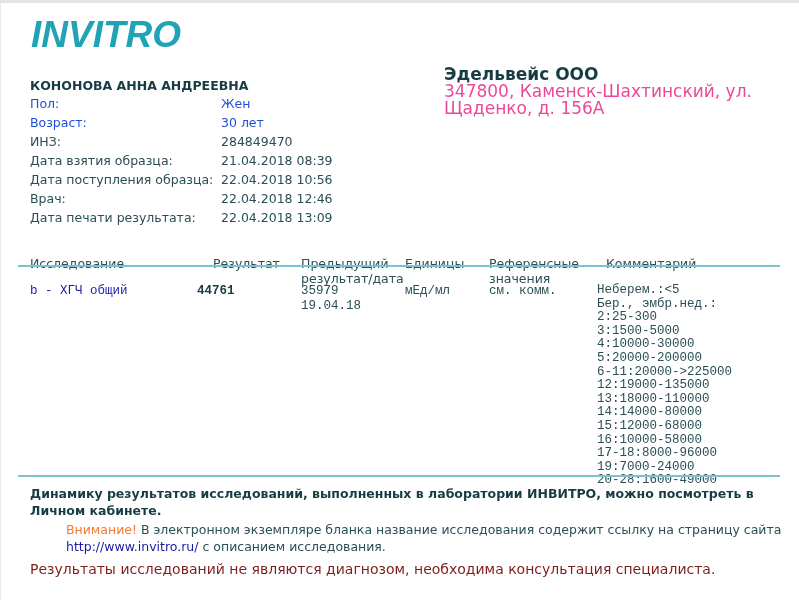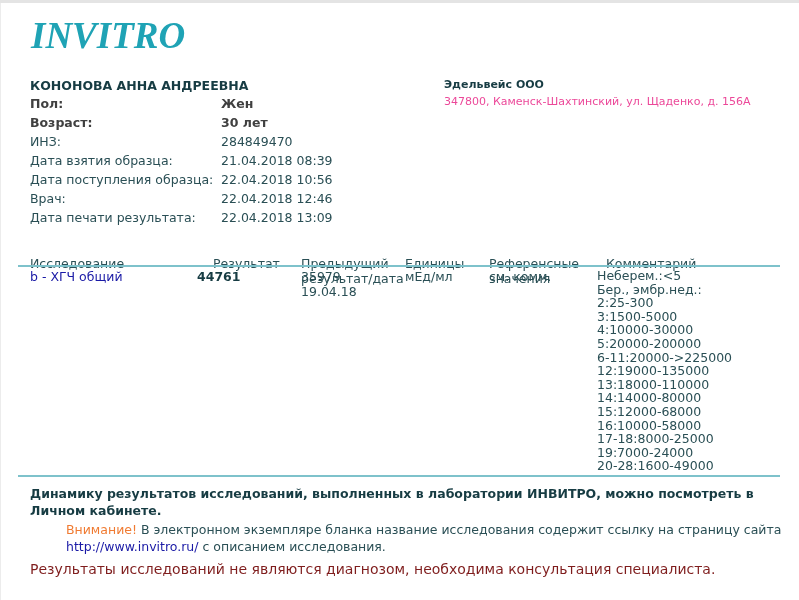--- a/index.html
+++ b/index.html
@@ -7,41 +7,41 @@
     width: 799px; height: 600px; overflow: hidden;
     background: #ffffff;
     font-family: "DejaVu Sans", sans-serif;
     color: #1f4a4f;
     position: relative;
   }
   .topbar { position: absolute; left: 0; top: 0; width: 799px; height: 3px; background: #e4e4e4; }
   .leftedge { position: absolute; left: 0; top: 3px; width: 1px; height: 597px; background: #ececec; }
   .logo {
     position: absolute; left: 31px; top: 14px;
-    font-family: Liberation Serif, serif;
+    font-family: Liberation Sans, sans-serif;
     font-weight: bold; font-style: italic;
     font-size: 37px; letter-spacing: 0px;
     color: #1fa3b5;
   }
   .patient-name { position: absolute; left: 30px; top: 78px; font-size: 12.5px; font-weight: bold; color: #173c43; }
   .info { position: absolute; left: 30px; top: 94px; font-size: 12.5px; color: #2a4f55; }
   .info .row { position: relative; height: 19px; line-height: 19px; }
   .info .lbl { position: absolute; left: 0; white-space: nowrap; }
   .info .val { position: absolute; left: 191px; white-space: nowrap; }
-  .info .bold { font-weight: bold; color: #404040; }
-  .lab { position: absolute; left: 444px; top: 76px; font-size: 11px; }
+  .info .bold { font-weight: normal; color: #1d4ed8; }
+  .lab { position: absolute; left: 444px; top: 66px; font-size: 17px; }
   .lab .name { font-weight: bold; color: #173c43; line-height: 17px; }
   .lab .addr { color: #ec4899; line-height: 17px; margin-top: 0; }
 
   .thead { position: absolute; top: 237px; left: 0; width: 799px; font-size: 12.5px; color: #2a4f55; }
   .thead div { position: absolute; top: 0; line-height: 15px; white-space: nowrap; margin-top: 19px; }
   .hline { position: absolute; left: 18px; width: 762px; height: 2px; background: #7ec2cb; }
 
   .trow { position: absolute; top: 268px; left: 0; width: 799px; font-size: 12.5px; color: #2a4f55; }
-  .trow .cell { position: absolute; top: 1px; line-height: 15px; white-space: nowrap; }
+  .trow .cell { position: absolute; top: 16px; line-height: 15px; white-space: nowrap; font-family: Liberation Mono, monospace; }
   .trow .test { color: #1a1aa6; }
   .trow .result { font-weight: bold; color: #173c43; }
   .comment { line-height: 13.6px !important; }
   .comment div { white-space: nowrap; }
 
   .dyn { position: absolute; left: 30px; top: 485px; width: 740px; font-size: 12.5px; font-weight: bold; color: #173c43; line-height: 17px; }
   .note { position: absolute; left: 30px; top: 521px; width: 740px; font-size: 12.5px; color: #2a4f55; line-height: 17px; margin-left: 36px; }
   .note .warn { color: #f07b32; }
   .note .link { color: #1a1aa6; text-decoration: none; }
   .disclaimer { position: absolute; left: 30px; top: 561px; font-size: 14px; color: #7f1d1d; line-height: 17px; white-space: nowrap; }
@@ -124,21 +124,21 @@
     <div>2:25-300</div>
     <div>3:1500-5000</div>
     <div>4:10000-30000</div>
     <div>5:20000-200000</div>
     <div>6-11:20000-&gt;225000</div>
     <div>12:19000-135000</div>
     <div>13:18000-110000</div>
     <div>14:14000-80000</div>
     <div>15:12000-68000</div>
     <div>16:10000-58000</div>
-    <div>17-18:8000-25000</div>
+    <div>17-18:8000-96000</div>
     <div>19:7000-24000</div>
     <div>20-28:1600-49000</div>
   </div>
 </div>
 
 <div class="hline" style="top:475px"></div>
 
 <div class="dyn">Динамику результатов исследований, выполненных в лаборатории ИНВИТРО, можно посмотреть в Личном кабинете.</div>
 
 <div class="note">

